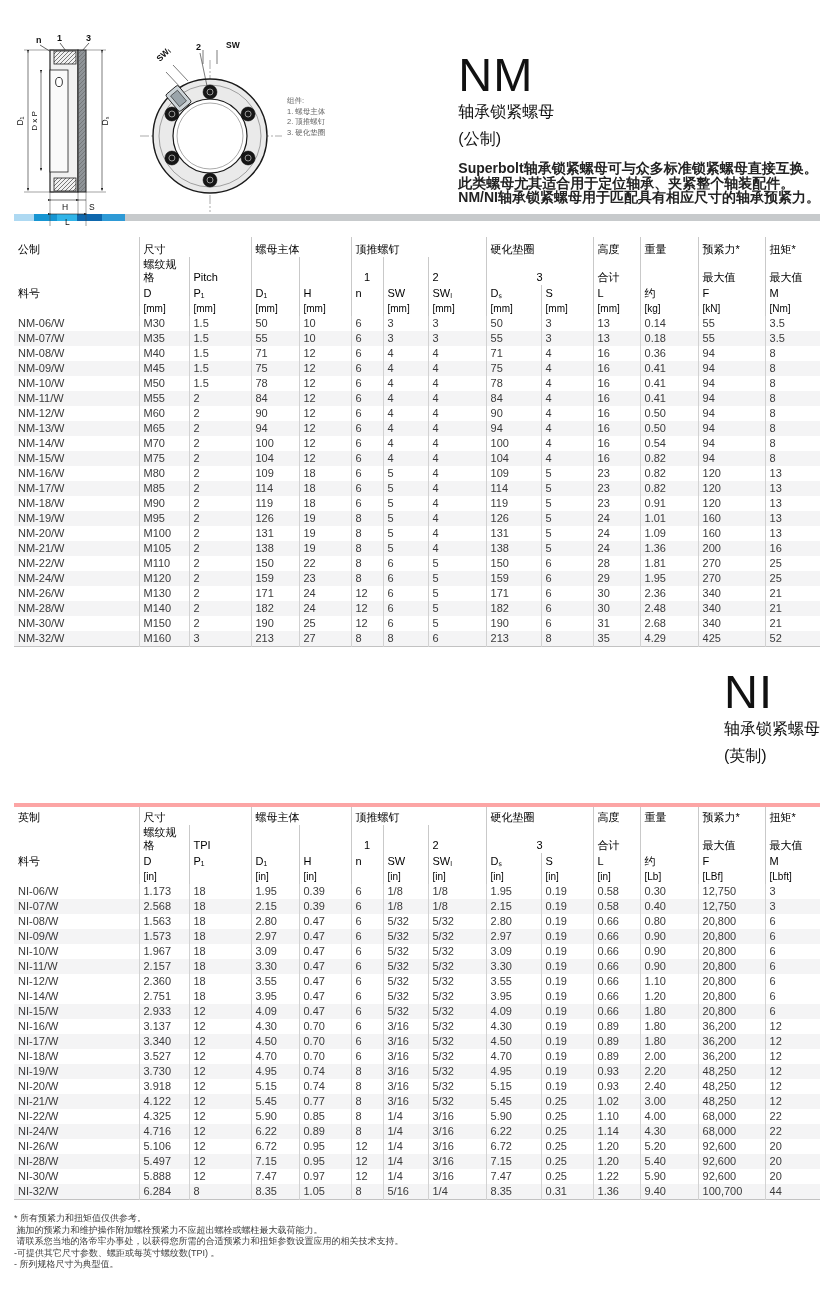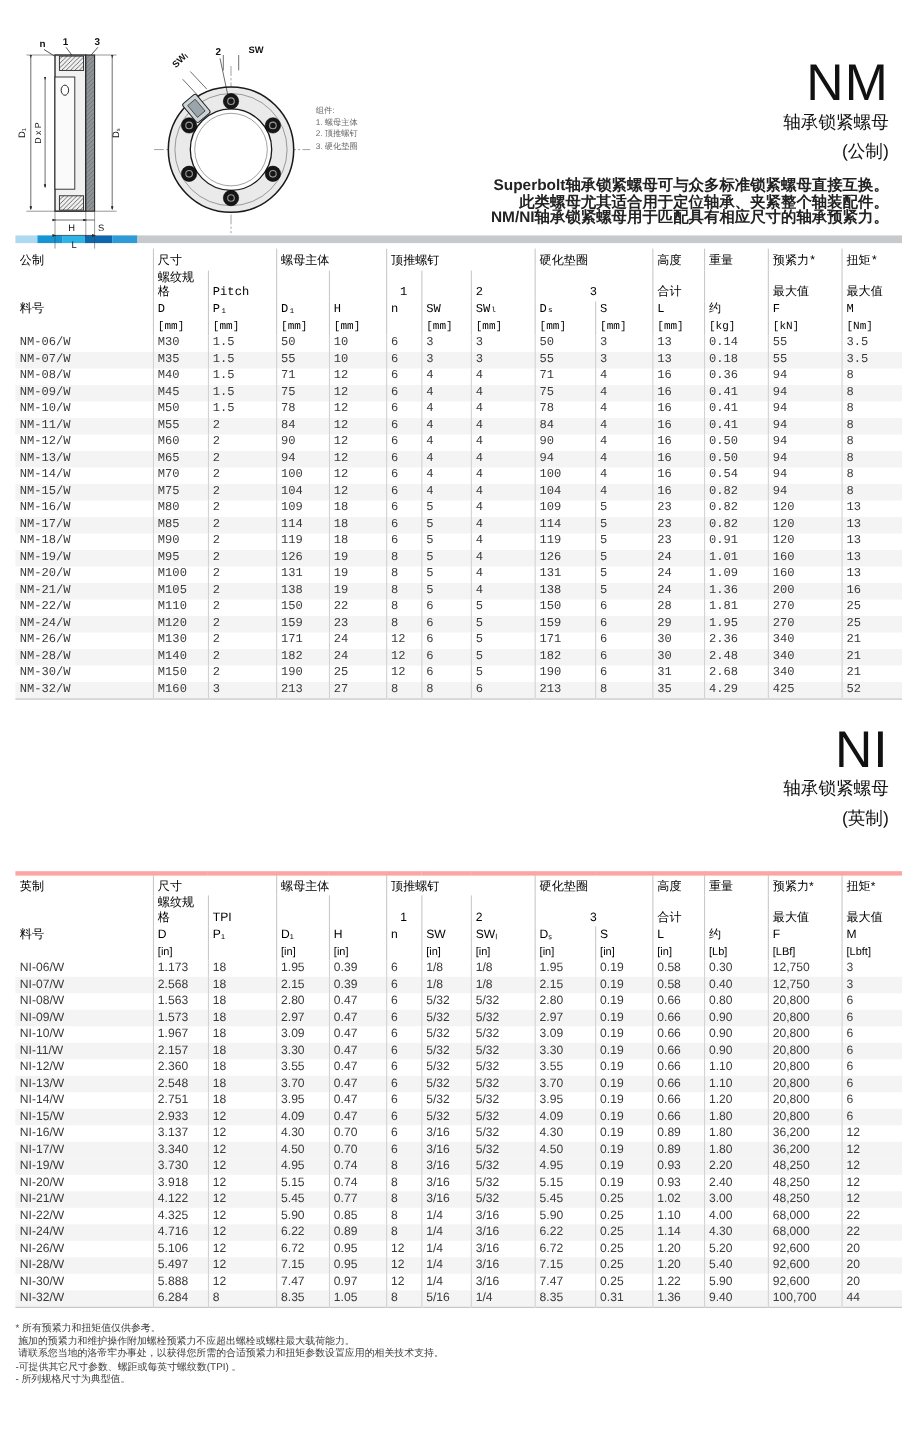--- a/index.html
+++ b/index.html
@@ -5,21 +5,21 @@
   * { margin:0; padding:0; box-sizing:border-box; }
   html,body { width:830px; background:#fff; font-family:"Liberation Sans", sans-serif; color:#1a1a1a; }
   body { height:1301px; overflow:hidden; }
 
   
   .top-section { position:relative; height:214px; }
   .drawing-svg { position:absolute; }
   #xsec { left:10px; top:30px; }
   #front { left:132px; top:36px; }
   .components { position:absolute; left:287px; top:96px; font-size:7.5px; color:#666; line-height:10.5px; }
-  .nm-title-block, .ni-title-block { position:absolute; right:22px; text-align:right; }
+  .nm-title-block, .ni-title-block { position:absolute; right:10px; text-align:left; }
   .nm-title-block { top:52px; }
   .big-title { font-size:47px; font-weight:300; line-height:46px; letter-spacing:1px; color:#111; }
   .sub-title { font-size:16px; font-weight:300; line-height:27px; color:#111; }
   .title-desc { margin-top:9px; font-size:14px; font-weight:600; color:#222; line-height:14.5px; }
 
   
   .color-bar { display:flex; height:7px; margin:0 10px 0 14px; }
   .bar-seg { height:100%; }
 
   
@@ -32,21 +32,21 @@
   table.spec tbody td { color:#3a3a3a; height:15px; border-left:1px solid #d2d2d2; }
   table.spec tbody td:first-child { border-left:none; }
   table.spec tbody tr.alt { background:#f4f4f5; }
   table.spec tbody { border-bottom:1px solid #c2c2c2; }
   .row1 th { height:20px; }
   .row2 th { height:15px; }
   .row3 th { height:16px; }
   .row4 th { height:14px; }
   .ctr { text-align:center !important; }
   #imperial-table { border-top:4px solid #fca5a5; }
-  #metric-table { margin-top:5px;font-family:Liberation Mono, monospace; }
+  #metric-table { margin-top:16px; }
 
   
   .ni-section { position:relative; height:156px; }
   .ni-title-block { top:22px; }
 
   
   .footnotes { margin:13px 14px 0 14px; font-size:9px; color:#3d3d3d; line-height:11.5px; }
   .footnotes div { white-space:pre; }
 </style>
 </head>
@@ -803,36 +803,20 @@
         <td>6</td>
         <td>5/32</td>
         <td>5/32</td>
         <td>3.55</td>
         <td>0.19</td>
         <td>0.66</td>
         <td>1.10</td>
         <td>20,800</td>
         <td>6</td>
       </tr>
-      <tr class="alt">
-        <td>NI-13/W</td>
-        <td>2.548</td>
-        <td>18</td>
-        <td>3.70</td>
-        <td>0.47</td>
-        <td>6</td>
-        <td>5/32</td>
-        <td>5/32</td>
-        <td>3.70</td>
-        <td>0.19</td>
-        <td>0.66</td>
-        <td>1.10</td>
-        <td>20,800</td>
-        <td>6</td>
-      </tr>
       <tr>
         <td>NI-14/W</td>
         <td>2.751</td>
         <td>18</td>
         <td>3.95</td>
         <td>0.47</td>
         <td>6</td>
         <td>5/32</td>
         <td>5/32</td>
         <td>3.95</td>
@@ -880,20 +864,36 @@
         <td>12</td>
         <td>4.50</td>
         <td>0.70</td>
         <td>6</td>
         <td>3/16</td>
         <td>5/32</td>
         <td>4.50</td>
         <td>0.19</td>
         <td>0.89</td>
         <td>1.80</td>
+        <td>36,200</td>
+        <td>12</td>
+      </tr>
+      <tr>
+        <td>NI-18/W</td>
+        <td>3.527</td>
+        <td>12</td>
+        <td>4.70</td>
+        <td>0.70</td>
+        <td>6</td>
+        <td>3/16</td>
+        <td>5/32</td>
+        <td>4.70</td>
+        <td>0.19</td>
+        <td>0.89</td>
+        <td>2.00</td>
         <td>36,200</td>
         <td>12</td>
       </tr>
       <tr class="alt">
         <td>NI-19/W</td>
         <td>3.730</td>
         <td>12</td>
         <td>4.95</td>
         <td>0.74</td>
         <td>8</td>

